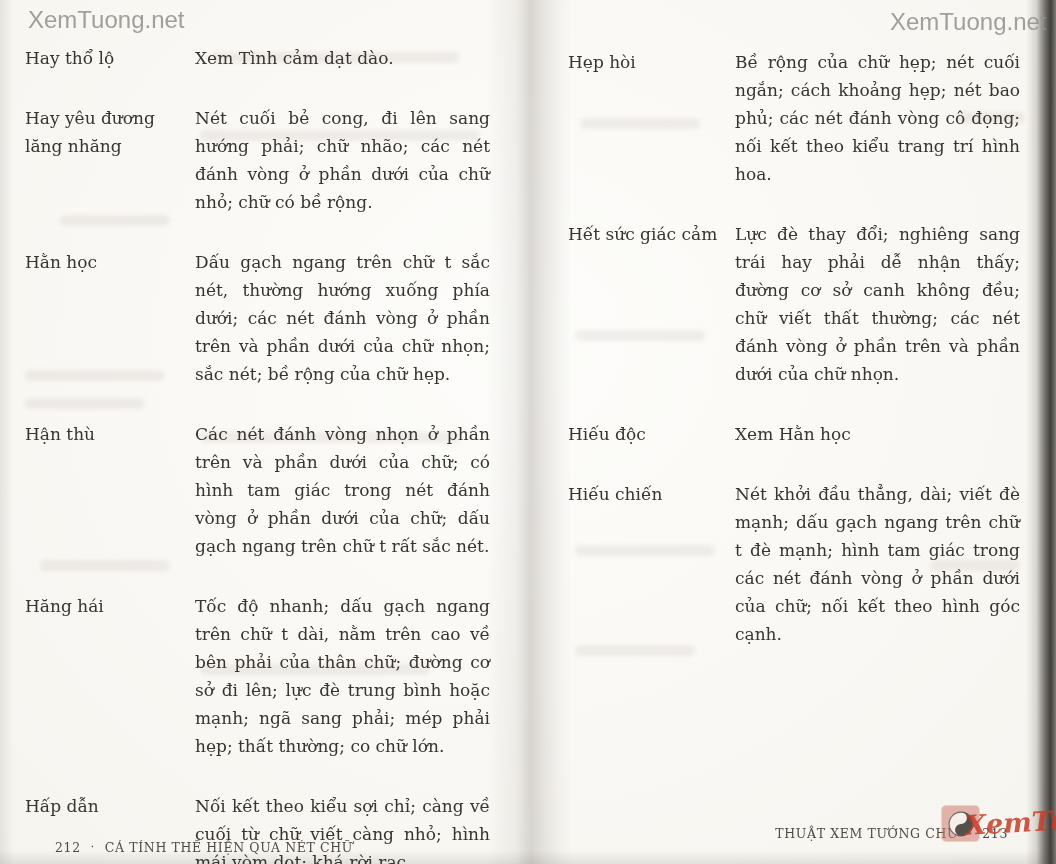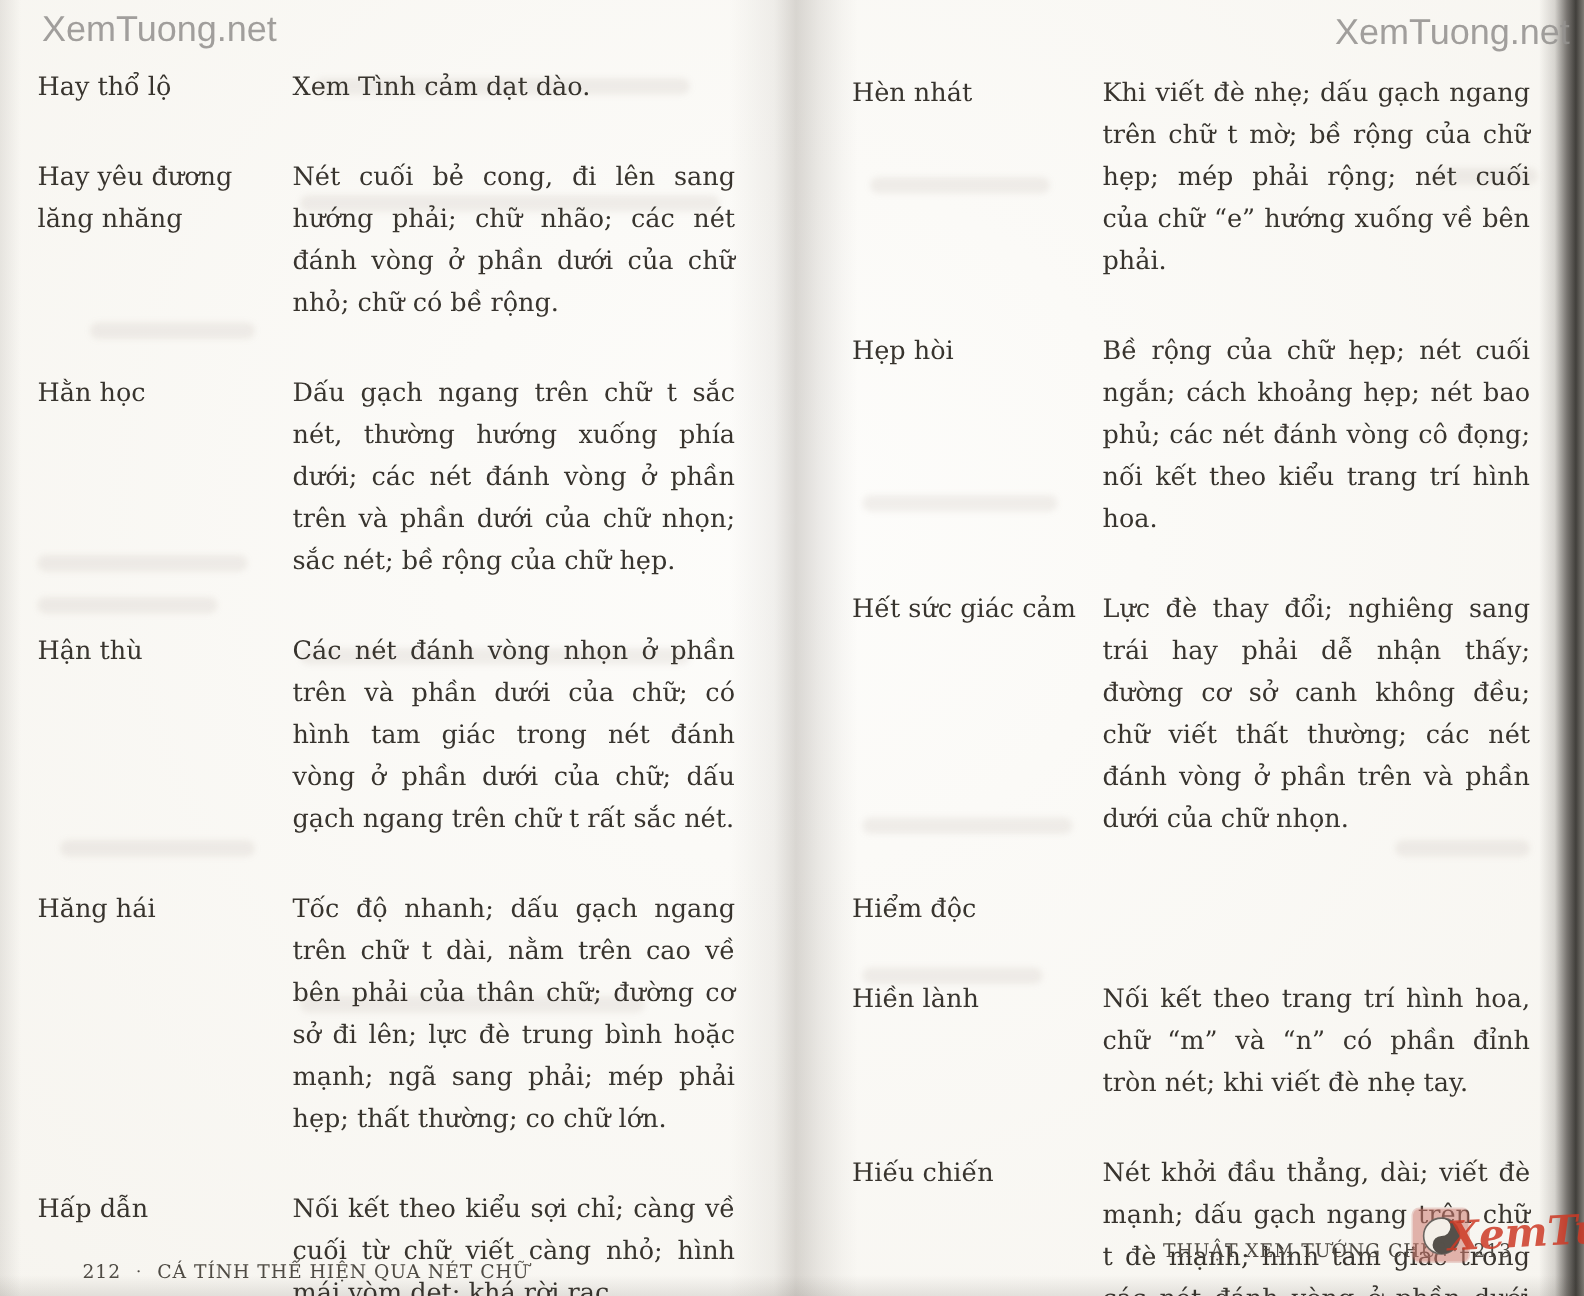--- a/index.html
+++ b/index.html
@@ -134,37 +134,30 @@
     <div class="desc">Tốc độ nhanh; dấu phụ đánh về bên phải của thân chữ; nghiêng sang phải dễ nhận thấy; không đều; dòng chữ đi lên; các từ viết khít nhau.</div>
   </div>
 </div>
 
 <div class="footer" style="left:55px;top:840px">
   <span>212</span><span class="sep">·</span><span>CÁ TÍNH THỂ HIỆN QUA NÉT CHỮ</span>
 </div>
 
 <div class="page-col right" style="left:568px;top:16px;width:452px">
   <div class="entry">
-    <div class="term">Hèn nhát</div>
-    <div class="desc">Khi viết đè nhẹ; dấu gạch ngang trên chữ t mờ; bề rộng của chữ hẹp; mép phải rộng; nét cuối của chữ “e” hướng xuống về bên phải.</div>
-  </div>
-  <div class="entry">
     <div class="term">Hẹp hòi</div>
     <div class="desc">Bề rộng của chữ hẹp; nét cuối ngắn; cách khoảng hẹp; nét bao phủ; các nét đánh vòng cô đọng; nối kết theo kiểu trang trí hình hoa.</div>
   </div>
   <div class="entry">
     <div class="term">Hết sức giác cảm</div>
     <div class="desc">Lực đè thay đổi; nghiêng sang trái hay phải dễ nhận thấy; đường cơ sở canh không đều; chữ viết thất thường; các nét đánh vòng ở phần trên và phần dưới của chữ nhọn.</div>
   </div>
   <div class="entry">
-    <div class="term">Hiểm độc</div>
-  </div>
-  <div class="entry">
-    <div class="term">Hiền lành</div>
-    <div class="desc">Nối kết theo trang trí hình hoa, chữ “m” và “n” có phần đỉnh tròn nét; khi viết đè nhẹ tay.</div>
+    <div class="term">Hiếu độc</div>
+    <div class="desc">Xem Hằn học</div>
   </div>
   <div class="entry">
     <div class="term">Hiếu chiến</div>
     <div class="desc">Nét khởi đầu thẳng, dài; viết đè mạnh; dấu gạch ngang trên chữ t đè mạnh; hình tam giác trong các nét đánh vòng ở phần dưới của chữ; nối kết theo hình góc cạnh.</div>
   </div>
 
 </div>
 
 <div class="footer" style="right:48px;top:826px;text-align:center">
   <span>THUẬT XEM TƯỚNG CHỮ</span><span class="sep">·</span><span>213</span>

